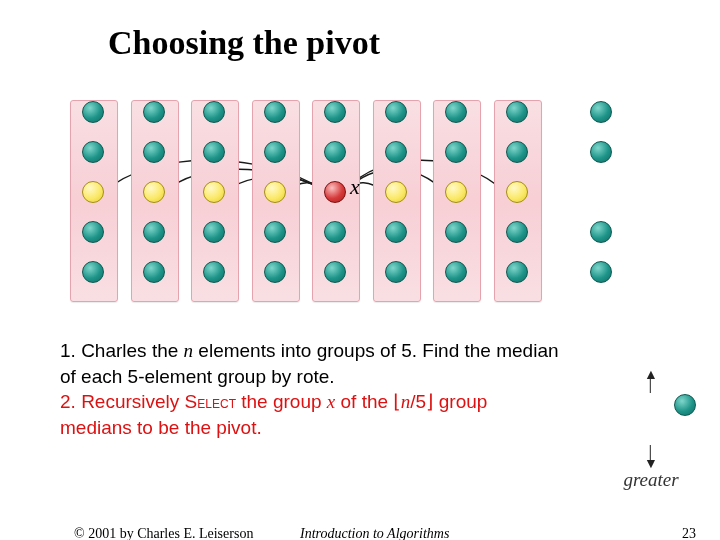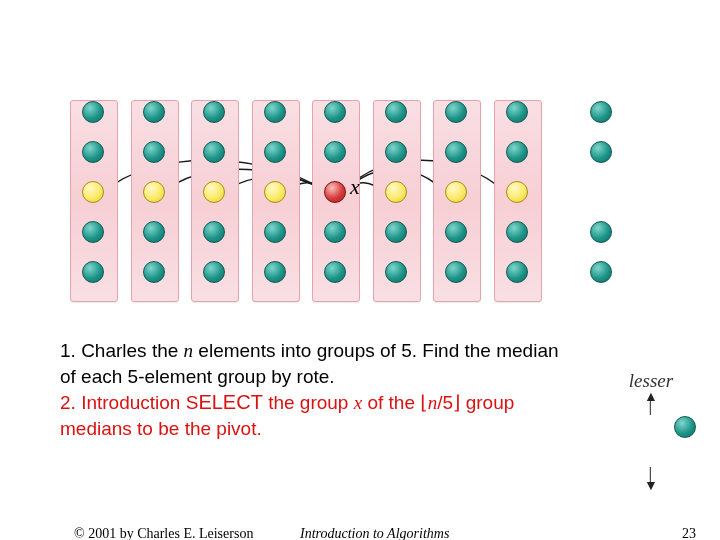--- a/index.html
+++ b/index.html
@@ -23,20 +23,21 @@
   .footer{position:absolute;left:0;right:0;bottom:14px;font-family:"Times New Roman",serif;font-size:14px}
   .copyright{position:absolute;left:74px}
   .booktitle{position:absolute;left:300px;font-style:italic}
   .pagenum{position:absolute;right:24px}
 </style>
 </head>
 <body>
 
 <div class="slide">
 
+  <div class="title">Choosing the pivot</div>
 
   <div class="diagram">
     <svg width="600" height="220" style="position:absolute;left:0;top:0">
       <defs>
         <marker id="ah" viewBox="0 0 10 10" refX="8" refY="5" markerWidth="6" markerHeight="6" orient="auto">
           <path d="M0 0 L10 5 L0 10 z" fill="#1a1a1a"></path>
         </marker>
       </defs>
       <g stroke="#1a1a1a" stroke-width="1.3" fill="none" marker-end="url(#ah)">
 
@@ -144,29 +145,29 @@
     <div class="node teal" style="left:530px;top:51px"></div>
     <div class="node teal" style="left:530px;top:131px"></div>
     <div class="node teal" style="left:530px;top:171px"></div>
 
     <div class="xlabel" style="left:290px;top:84px">x</div>
   </div>
 
   <div class="bodytext">
     <span>1.</span><span> Charles the </span><span class="ital">n</span><span> elements into groups of 5. Find the median of each 5-element group by rote.</span><br>
     <span class="red-text">
-      <span>2.</span><span> Introduction S</span><span class="smallcaps" style="font-size:20px">ELECT</span><span> the group </span><span class="ital">x</span><span> of the ⌊</span><span class="ital">n</span><span>/5⌋ group medians to be the pivot.</span>
+      <span>2.</span><span> Recursively S</span><span class="smallcaps" style="font-size:12px">ELECT</span><span> the group </span><span class="ital">x</span><span> of the ⌊</span><span class="ital">n</span><span>/5⌋ group medians to be the pivot.</span>
     </span>
   </div>
 
   <div class="legend">
-    <div>lesser</div>
     <div class="arrow">▲<br>│</div>
     <div class="node teal" style="left:34px"></div>
     <div class="arrow" style="margin-top:24px">│<br>▼</div>
+    <div>greater</div>
   </div>
 
   <div class="footer">
     <span class="copyright">© 2001 by Charles E. Leiserson</span>
     <span class="booktitle">Introduction to Algorithms</span>
     <span class="pagenum">23</span>
   </div>
 
 </div>
 

